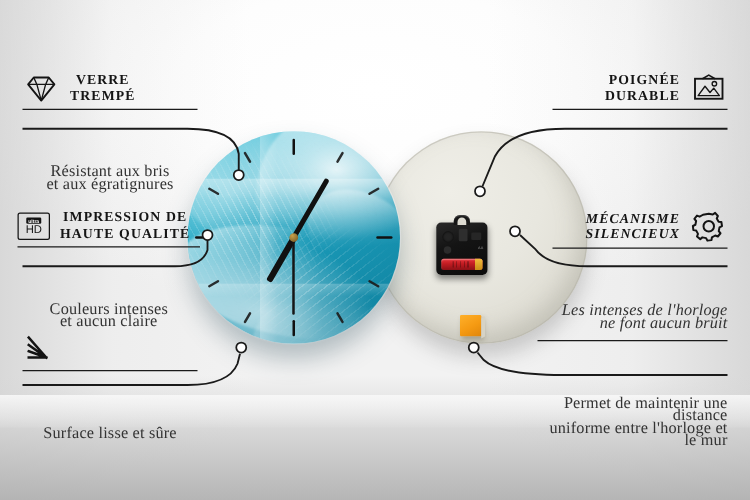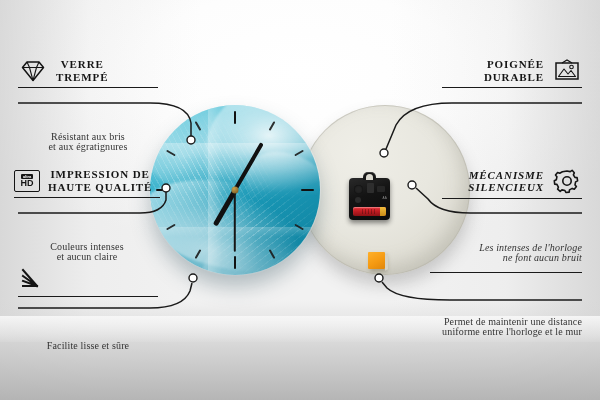--- a/index.html
+++ b/index.html
@@ -125,30 +125,30 @@
   .lead{fill:none;stroke:#1a1a1a;stroke-width:1.5;}
 
   .callout{position:absolute;}
   .co-left{text-align:center;}
   .co-right{text-align:right;}
   .co-head{display:flex;align-items:center;gap:8px;}
   .co-right .co-head{justify-content:flex-end;}
   .co-title{font-family:"Liberation Serif",serif;font-weight:bold;color:#151515;
     font-size:11px;line-height:12.5px;letter-spacing:.9px;text-transform:uppercase;white-space:pre-line;}
   .co-rule{height:1.4px;background:#1a1a1a;margin:4px 0 3px 0;}
-  .co-sub{font-family:"Liberation Serif",serif;color:#333;font-size:10px;line-height:10px;
+  .co-sub{font-family:"Liberation Serif",serif;color:#333;font-size:13px;line-height:10px;
     white-space:pre-line;letter-spacing:.15px;margin-top:44px;}
 
   .ico{flex:0 0 auto;display:block;}
 
   .hd-box{width:24px;height:20px;border:1.6px solid #141414;border-radius:2px;
     display:flex;flex-direction:column;align-items:center;justify-content:center;}
   .hd-ultra{font-family:"Liberation Sans",sans-serif;font-size:4px;font-weight:bold;color:#141414;
     background:#141414;color:#fff;padding:0 2px;line-height:5px;border-radius:1px;}
-  .hd-hd{font-family:"Liberation Sans",sans-serif;font-size:9px;font-weight:bold;color:#141414;line-height:9px;}
+  .hd-hd{font-family:"Liberation Sans",sans-serif;font-size:9px;font-weight:normal;color:#141414;line-height:9px;}
 </style>
 </head>
 <body>
 
 <div id="stage">
 
   <div class="bg-base"></div>
   <div class="bg-vign-l"></div>
   <div class="bg-vign-r"></div>
   <div class="bg-floor"></div>
@@ -258,21 +258,21 @@
 et aucun claire</div>
   </div>
 
   <div class="callout co-left" style="left:18px;top:268px;width:140px;">
     <div class="co-head">
       <svg class="ico" width="30" height="24" viewBox="0 0 30 24">
         <path d="M5,2 L19,18 M5,8 L19,18 M5,13 L19,18 M5,18 L19,18" fill="none" stroke="#141414" stroke-width="2" stroke-linecap="square"></path>
       </svg>
     </div>
     <div class="co-rule"></div>
-    <div class="co-sub">Facilite lisse et sûre</div>
+    <div class="co-sub">Surface lisse et sûre</div>
   </div>
 
   <div class="callout co-right" style="left:442px;top:58px;width:140px;">
     <div class="co-head">
       <div class="co-title">POIGNÉE
 DURABLE</div>
       <svg class="ico" width="30" height="24" viewBox="0 0 30 24">
         <path d="M10,4 L15,1 L20,4" fill="none" stroke="#141414" stroke-width="1.2"></path>
         <rect x="4" y="4" width="22" height="16" fill="none" stroke="#141414" stroke-width="1.5"></rect>
         <path d="M6.5,17.5 L12,10 L16,15 L19,11.5 L23.5,17.5 Z" fill="none" stroke="#141414" stroke-width="1.1" stroke-linejoin="round"></path>

